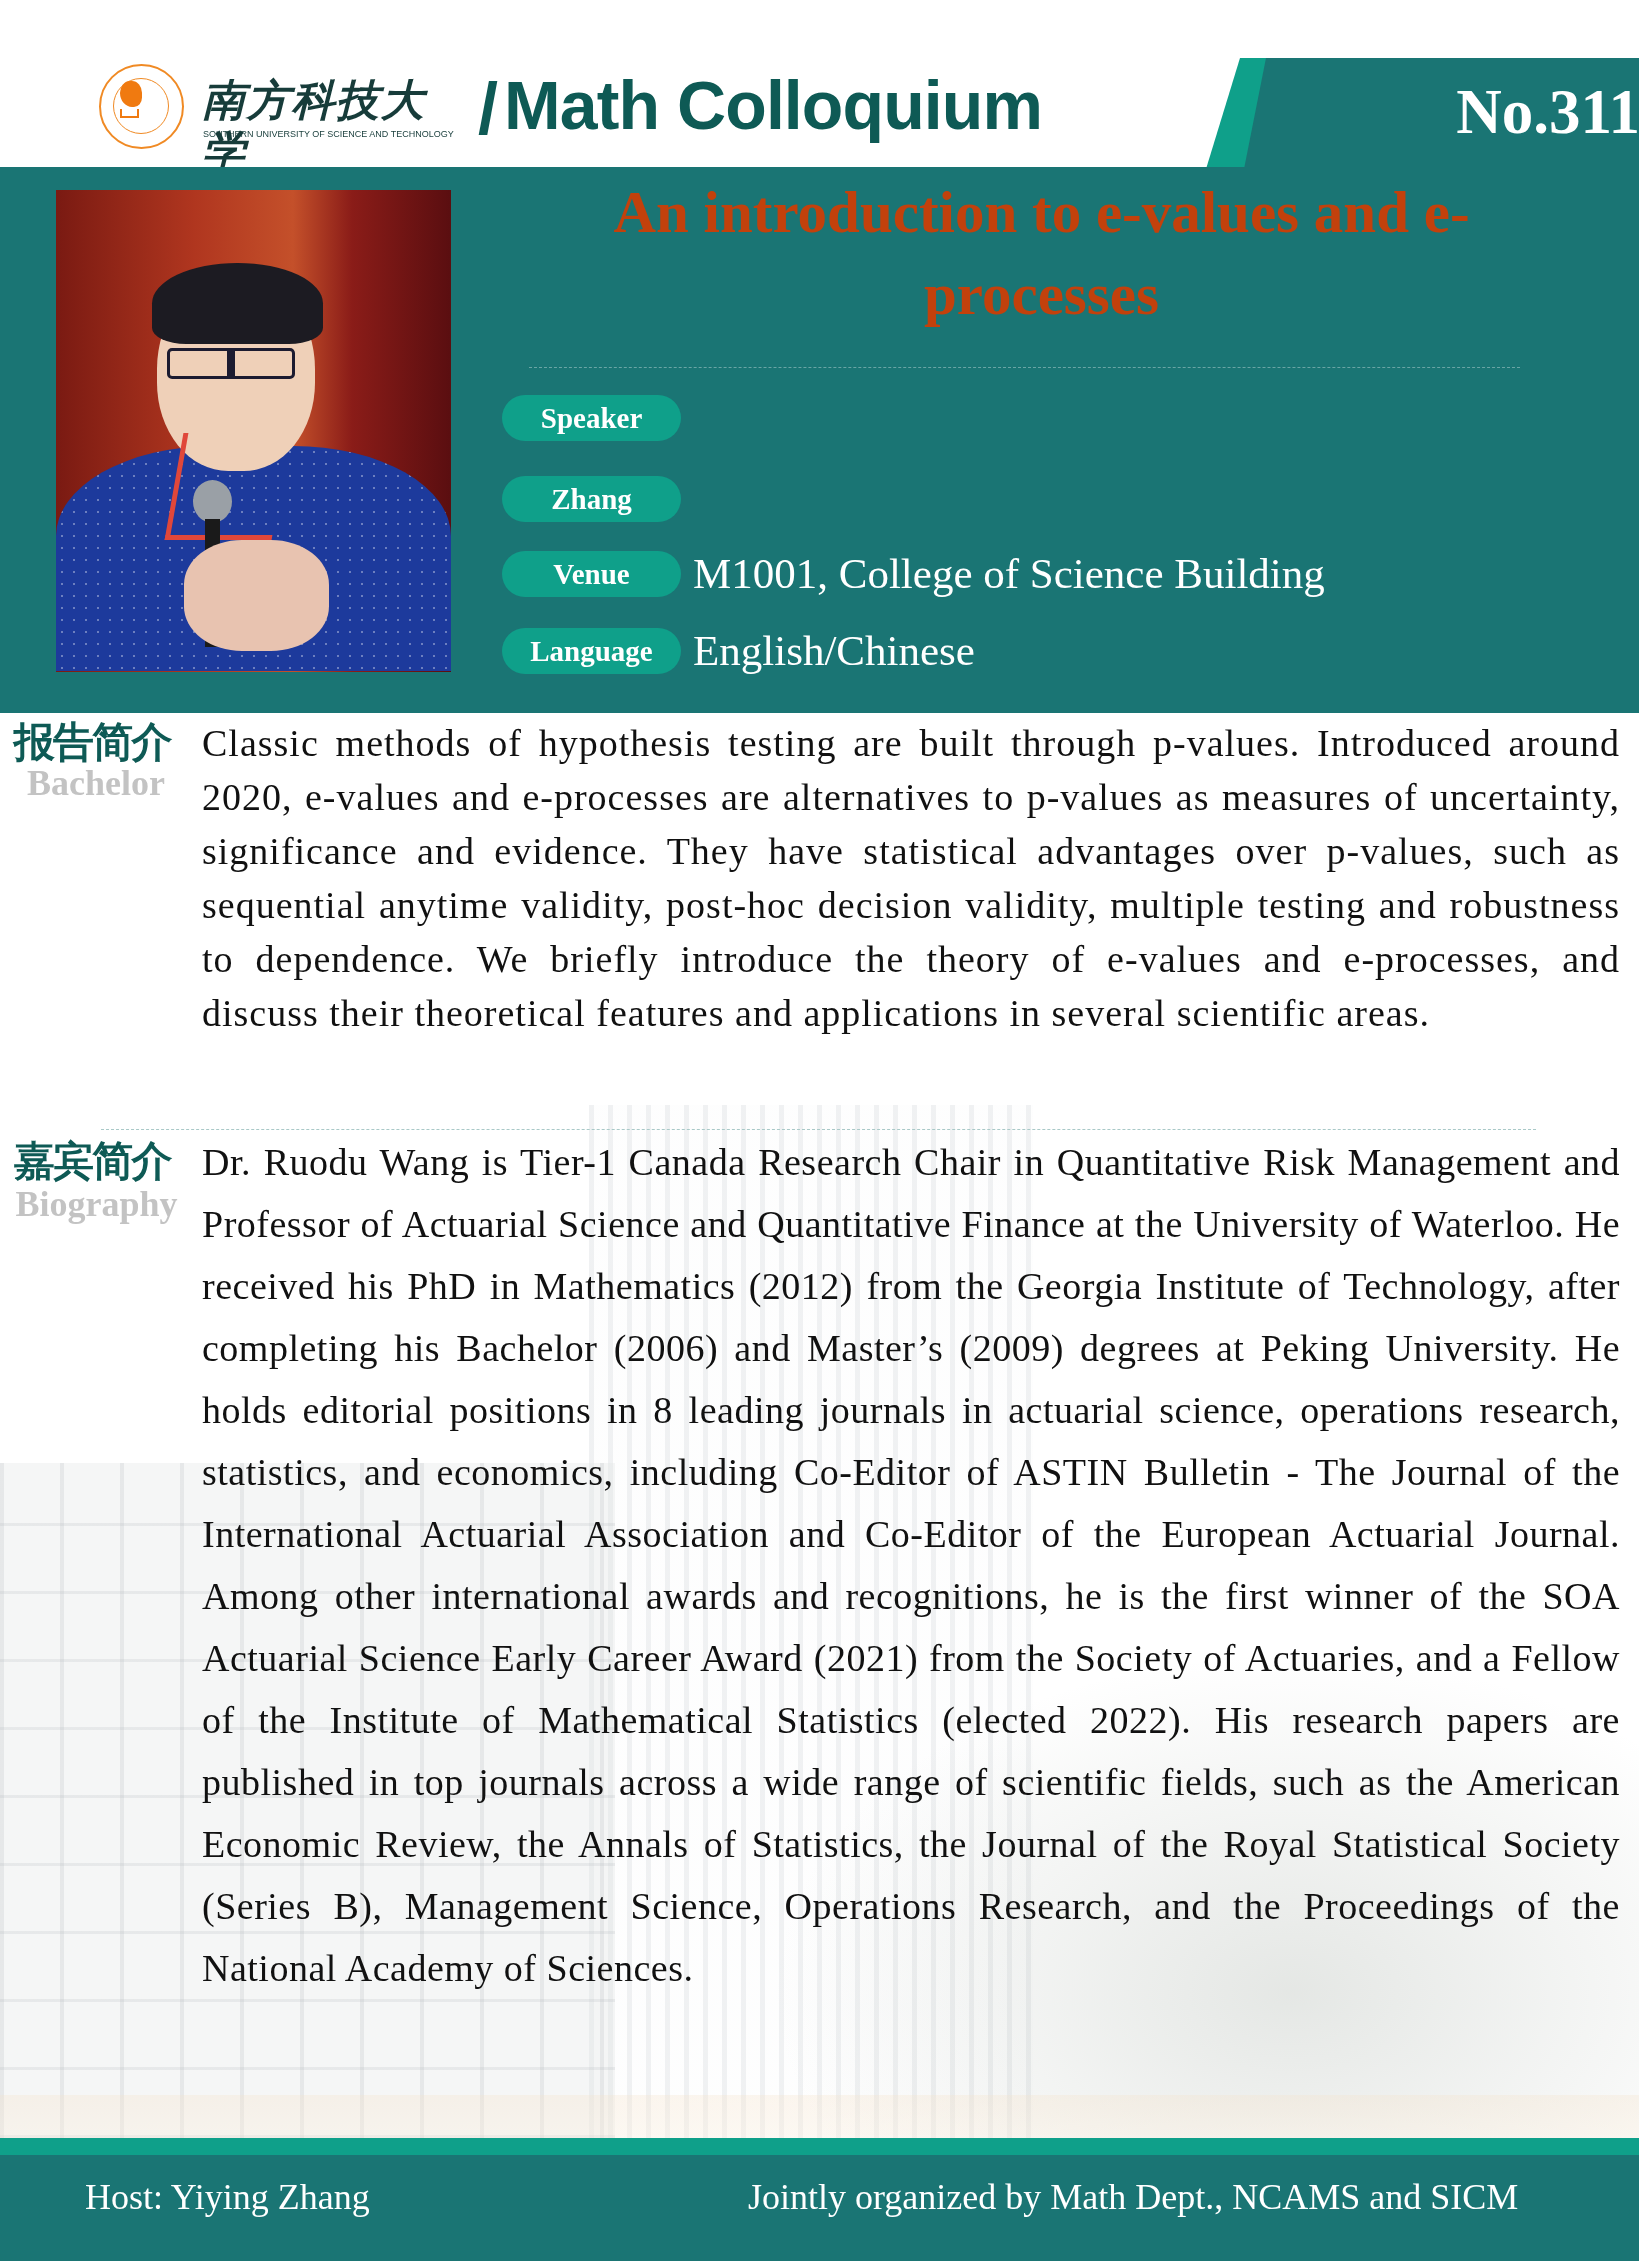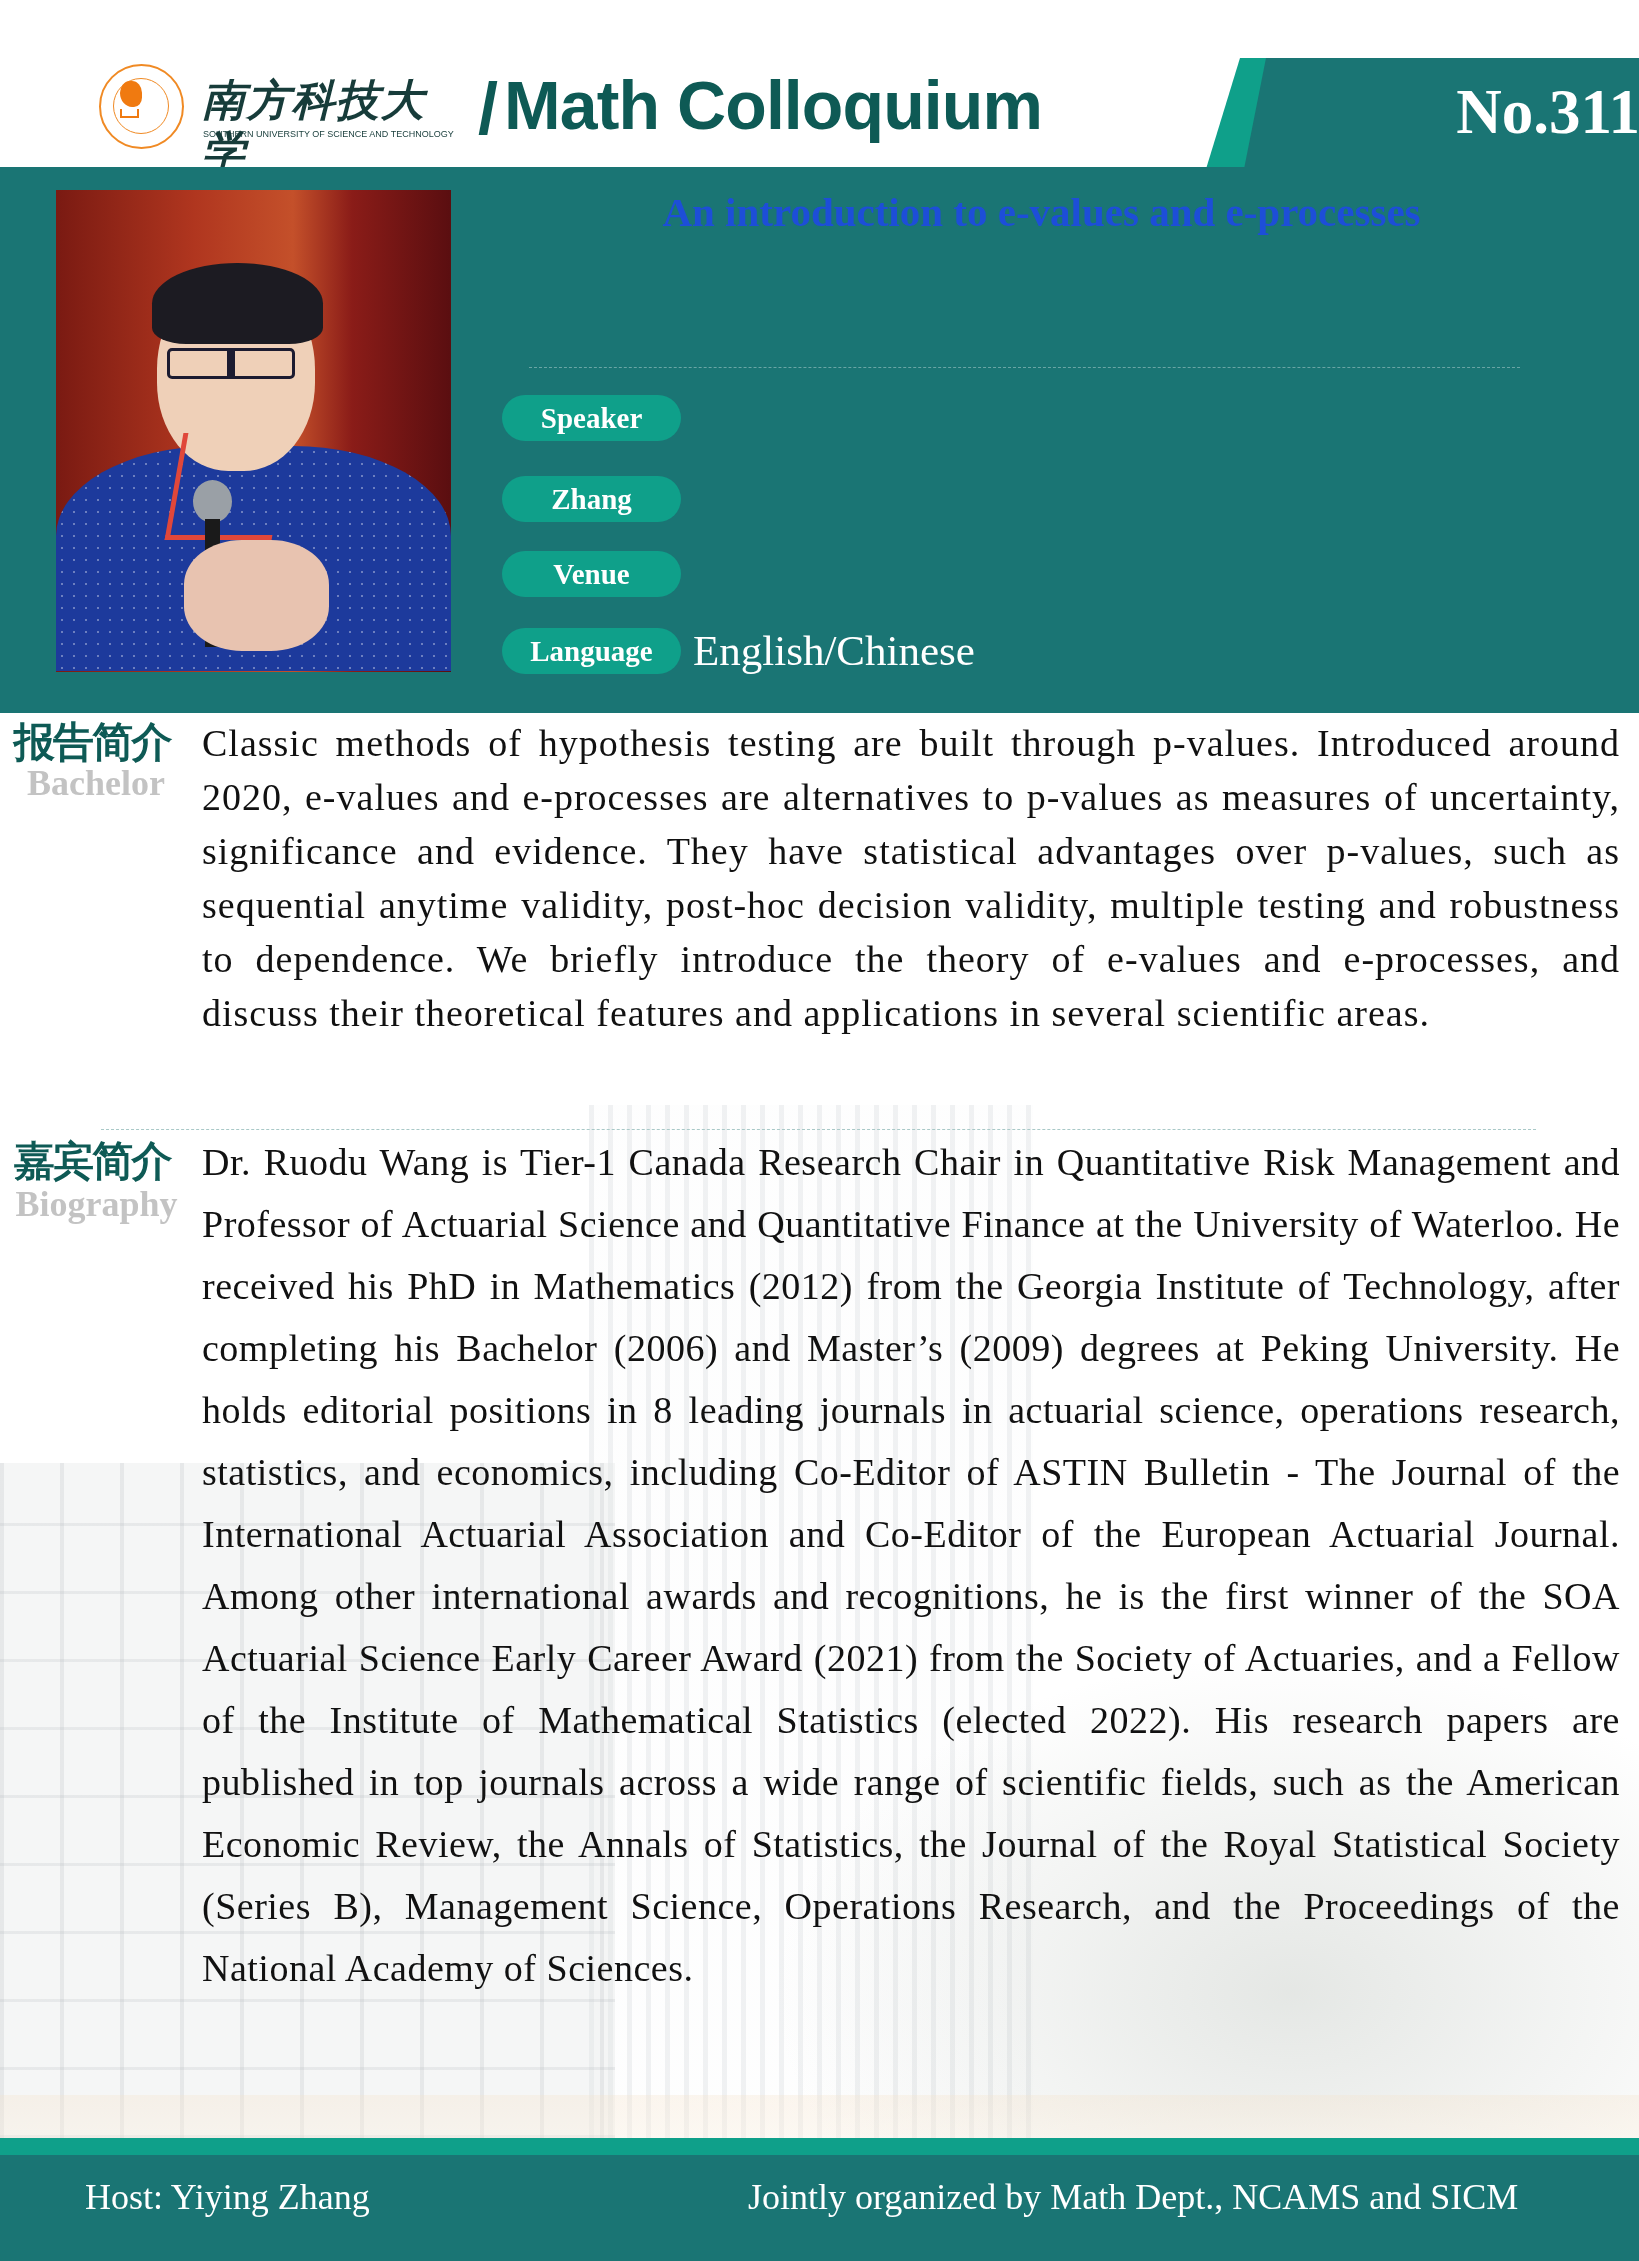--- a/index.html
+++ b/index.html
@@ -42,21 +42,21 @@
   .photo .hair { position:absolute; left:96px; top:73px; width:171px; height:81px; background:#1c1b22; border-radius:50% 50% 20% 20%; }
   .photo .glasses { position:absolute; left:111px; top:158px; width:128px; height:31px; border:3.4px solid #1c1b30; border-radius:5.1px; box-sizing:border-box;
     background:linear-gradient(90deg, transparent 47%, #1c1b30 47% 53%, transparent 53%); }
   .photo .shirt { position:absolute; left:0; top:256px; width:395px; height:225px; background:#1d3a9c; border-radius:40% 40% 0 0;
     background-image:radial-gradient(rgba(255,255,255,0.35) 0.9px, transparent 1.3px); background-size:12px 12px; }
   .photo .lanyard { position:absolute; left:118px; top:243px; width:102px; height:102px; border-left:5.1px solid #e0473a; border-bottom:5.1px solid #e0473a; transform:skewX(-10deg); }
   .photo .mic { position:absolute; left:137px; top:290px; width:39px; height:43px; background:#9aa0a6; border-radius:50%; }
   .photo .mic-handle { position:absolute; left:149px; top:329px; width:15.4px; height:128px; background:#1a1a1a; }
   .photo .hands { position:absolute; left:128px; top:350px; width:145px; height:111px; background:#e8c3b0; border-radius:40%; }
 
-  .talk-title { left:512px; top:171px; width:1059px; height:171px; color:#1d4ed8; font-family:"Liberation Serif", serif; font-weight:bold; font-size:41px; line-height:82px; text-align:center; }
+  .talk-title { left:512px; top:171px; width:1059px; height:171px; color:#c2410c; font-family:"Liberation Serif", serif; font-weight:bold; font-size:59px; line-height:82px; text-align:center; }
   .title-divider { left:529px; top:367px; width:991px; height:0; border-top:1.7px dashed rgba(255,255,255,0.35); }
 
   .info-row { left:502px; width:1110px; height:46px; }
   .pill { position:absolute; left:0; top:0; width:179px; height:46px; border-radius:23px; background:#0fa08a; color:#ffffff; font-family:"Liberation Serif", serif; font-weight:bold; font-size:29px; line-height:46px; text-align:center; }
   .info-value { position:absolute; left:191px; top:-1.7px; height:50px; color:#ffffff; font-family:"Liberation Serif", serif; font-size:43px; line-height:50px; white-space:nowrap; }
 
   
   .sec-cn { color:#0e5a55; font-family:"DejaVu Sans", sans-serif; font-weight:bold; font-size:41px; line-height:51px; white-space:nowrap; letter-spacing:-1.7px; }
   .sec-en { color:#c3c3c3; font-family:"Liberation Serif", serif; font-weight:bold; font-size:36px; line-height:41px; white-space:nowrap; }
   .body-text { color:#111111; font-family:"Liberation Serif", serif; text-align:justify; }
@@ -113,20 +113,21 @@
 <div class="abs title-divider"></div>
 
 <div class="abs info-row" style="top:395px;">
   <div class="pill">Speaker</div>
 </div>
 <div class="abs info-row" style="top:476px;">
   <div class="pill">Zhang</div>
 </div>
 <div class="abs info-row" style="top:551px;">
   <div class="pill">Venue</div>
+  <div class="info-value">M1001, College of Science Building</div>
 </div>
 <div class="abs info-row" style="top:628px;">
   <div class="pill">Language</div>
   <div class="info-value">English/Chinese</div>
 </div>
 
 <div class="abs sec-cn" style="left:13.7px; top:717px;">报告简介</div>
 <div class="abs sec-en" style="left:27px; top:763px;">Bachelor</div>
 <div class="abs body-text abstract-text">Classic methods of hypothesis testing are built through p-values. Introduced around 2020, e-values and e-processes are alternatives to p-values as measures of uncertainty, significance and evidence. They have statistical advantages over p-values, such as sequential anytime validity, post-hoc decision validity, multiple testing and robustness to dependence. We briefly introduce the theory of e-values and e-processes, and discuss their theoretical features and applications in several scientific areas.</div>
 

